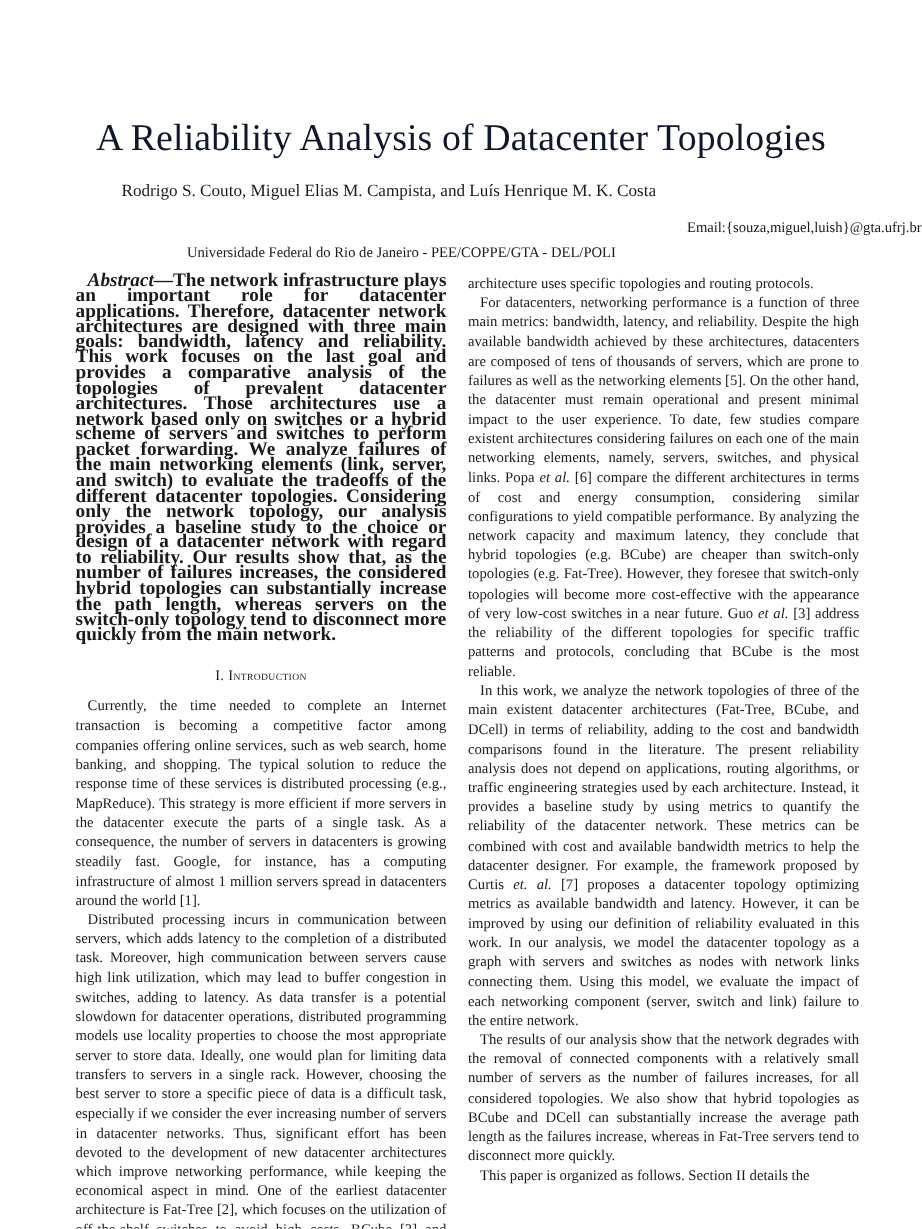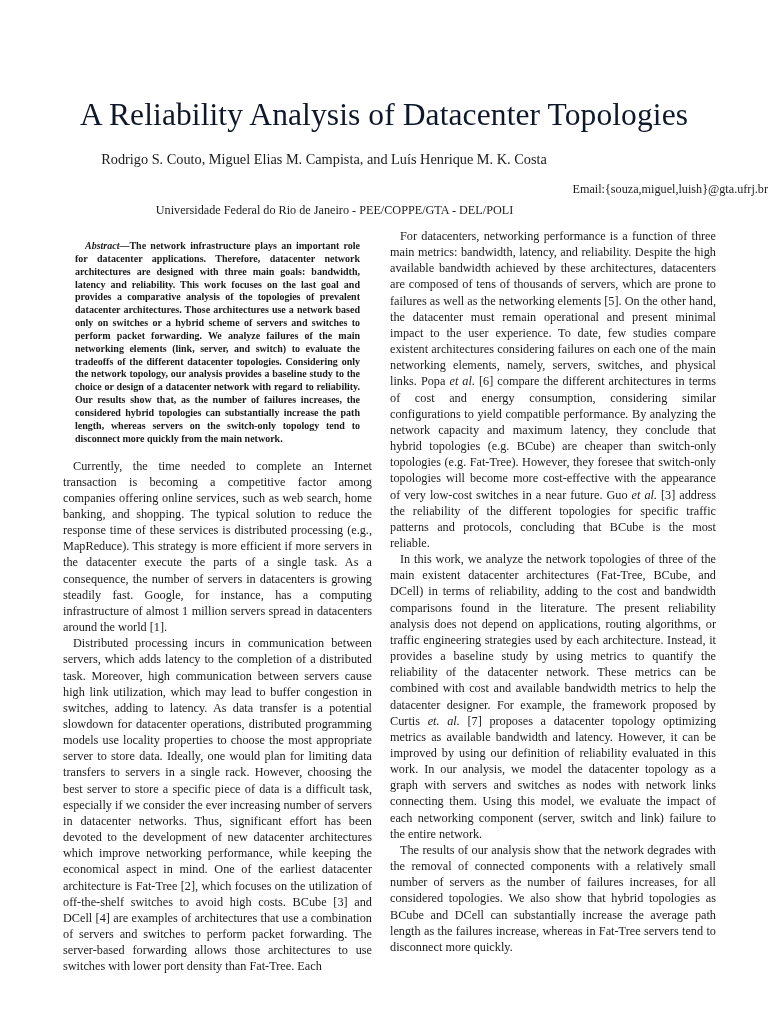--- a/index.html
+++ b/index.html
@@ -20,21 +20,21 @@
     font-size: 12.2px; line-height: 15px; margin-top: 36px;
   }
   .email {
     position: absolute; top: 182px; left: 0; width: 768px; text-align: right;
     font-size: 12.2px; line-height: 15px;
   }
   .col { position: absolute; top: 228px; text-align: justify; hyphens: manual; }
   .col.left { left: 63px; width: 309px; }
   .col.right { left: 390px; width: 326px; }
   .abstract {
-    font-weight: bold; font-size: 10px; line-height: 12.85px; margin: 12px;
+    font-weight: bold; font-size: 16px; line-height: 12.85px; margin: 0;
     text-indent: 10px;
   }
   .abstract .lead { font-style: italic; }
   .section-head {
     text-align: center; font-size: 12px; line-height: 14px; margin: 20px 0 10px 0;
     letter-spacing: 0.3px;
   }
   .section-head .sc { font-variant: small-caps; }
   p.body {
     font-size: 12.25px; line-height: 16.15px; margin: 0; text-indent: 10px;
@@ -48,24 +48,29 @@
 <div>
 
   <div class="title">A Reliability Analysis of Datacenter Topologies</div>
   <div class="authors">Rodrigo S. Couto, Miguel Elias M. Campista, and Luís Henrique M. K. Costa</div>
   <div class="affil">Universidade Federal do Rio de Janeiro - PEE/COPPE/GTA - DEL/POLI</div>
   <div class="email">Email:{souza,miguel,luish}@gta.ufrj.br</div>
 
   <div class="col left">
     <p class="abstract"><span class="lead">Abstract</span><span>—</span><span>The network infrastructure plays an important role for datacenter applications. Therefore, datacenter network architectures are designed with three main goals: bandwidth, latency and reliability. This work focuses on the last goal and provides a comparative analysis of the topologies of prevalent datacenter architectures. Those architectures use a network based only on switches or a hybrid scheme of servers and switches to perform packet forwarding. We analyze failures of the main networking elements (link, server, and switch) to evaluate the tradeoffs of the different datacenter topologies. Considering only the network topology, our analysis provides a baseline study to the choice or design of a datacenter network with regard to reliability. Our results show that, as the number of failures increases, the considered hybrid topologies can substantially increase the path length, whereas servers on the switch-only topology tend to disconnect more quickly from the main network.</span></p>
 
+    <div class="section-head">
+      <span>I.</span>&nbsp;<span class="sc">Introduction</span>
+    </div>
 
     <p class="body">Currently, the time needed to complete an Internet transaction is becoming a competitive factor among companies offering online services, such as web search, home banking, and shopping. The typical solution to reduce the response time of these services is distributed processing (e.g., MapReduce). This strategy is more efficient if more servers in the datacenter execute the parts of a single task. As a consequence, the number of servers in datacenters is growing steadily fast. Google, for instance, has a computing infrastructure of almost 1 million servers spread in datacenters around the world [1].</p>
     <p class="body">Distributed processing incurs in communication between servers, which adds latency to the completion of a distributed task. Moreover, high communication between servers cause high link utilization, which may lead to buffer congestion in switches, adding to latency. As data transfer is a potential slowdown for datacenter operations, distributed programming models use locality properties to choose the most appropriate server to store data. Ideally, one would plan for limiting data transfers to servers in a single rack. However, choosing the best server to store a specific piece of data is a difficult task, especially if we consider the ever increasing number of servers in datacenter networks. Thus, significant effort has been devoted to the development of new datacenter architectures which improve networking performance, while keeping the economical aspect in mind. One of the earliest datacenter architecture is Fat-Tree [2], which focuses on the utilization of off-the-shelf switches to avoid high costs. BCube [3] and DCell [4] are examples of architectures that use a combination of servers and switches to perform packet forwarding. The server-based forwarding allows those architectures to use switches with lower port density than Fat-Tree. Each</p>
   </div>
 
   <div class="col right">
+    <p class="body noindent">architecture uses specific topologies and routing protocols.</p>
     <p class="body"><span>For datacenters, networking performance is a function of three main metrics: bandwidth, latency, and reliability. Despite the high available bandwidth achieved by these architectures, datacenters are composed of tens of thousands of servers, which are prone to failures as well as the networking elements [5]. On the other hand, the datacenter must remain operational and present minimal impact to the user experience. To date, few studies compare existent architectures considering failures on each one of the main networking elements, namely, servers, switches, and physical links. Popa </span><em>et al.</em><span> [6] compare the different architectures in terms of cost and energy consumption, considering similar configurations to yield compatible performance. By analyzing the network capacity and maximum latency, they conclude that hybrid topologies (e.g. BCube) are cheaper than switch-only topologies (e.g. Fat-Tree). However, they foresee that switch-only topologies will become more cost-effective with the appearance of very low-cost switches in a near future. Guo </span><em>et al.</em><span> [3] address the reliability of the different topologies for specific traffic patterns and protocols, concluding that BCube is the most reliable.</span></p>
     <p class="body"><span>In this work, we analyze the network topologies of three of the main existent datacenter architectures (Fat-Tree, BCube, and DCell) in terms of reliability, adding to the cost and bandwidth comparisons found in the literature. The present reliability analysis does not depend on applications, routing algorithms, or traffic engineering strategies used by each architecture. Instead, it provides a baseline study by using metrics to quantify the reliability of the datacenter network. These metrics can be combined with cost and available bandwidth metrics to help the datacenter designer. For example, the framework proposed by Curtis </span><em>et. al.</em><span> [7] proposes a datacenter topology optimizing metrics as available bandwidth and latency. However, it can be improved by using our definition of reliability evaluated in this work. In our analysis, we model the datacenter topology as a graph with servers and switches as nodes with network links connecting them. Using this model, we evaluate the impact of each networking component (server, switch and link) failure to the entire network.</span></p>
     <p class="body">The results of our analysis show that the network degrades with the removal of connected components with a relatively small number of servers as the number of failures increases, for all considered topologies. We also show that hybrid topologies as BCube and DCell can substantially increase the average path length as the failures increase, whereas in Fat-Tree servers tend to disconnect more quickly.</p>
+    <p class="body">This paper is organized as follows. Section II details the</p>
   </div>
 
 </div>
 
 </body></html>

